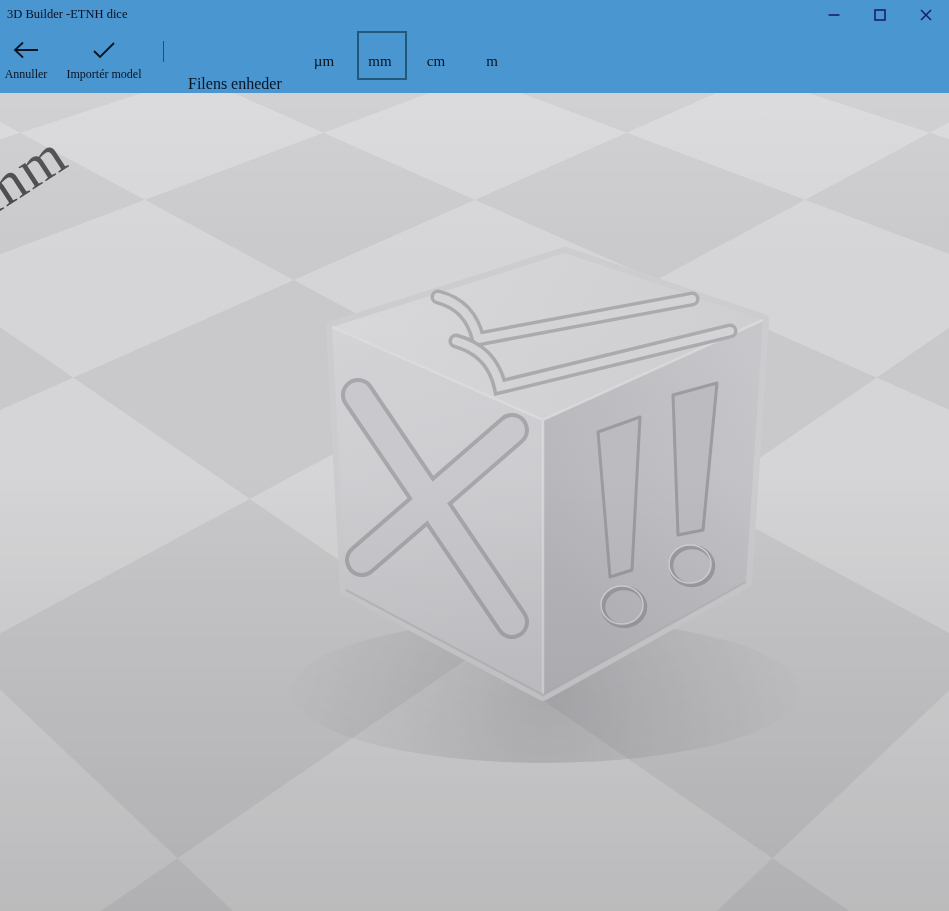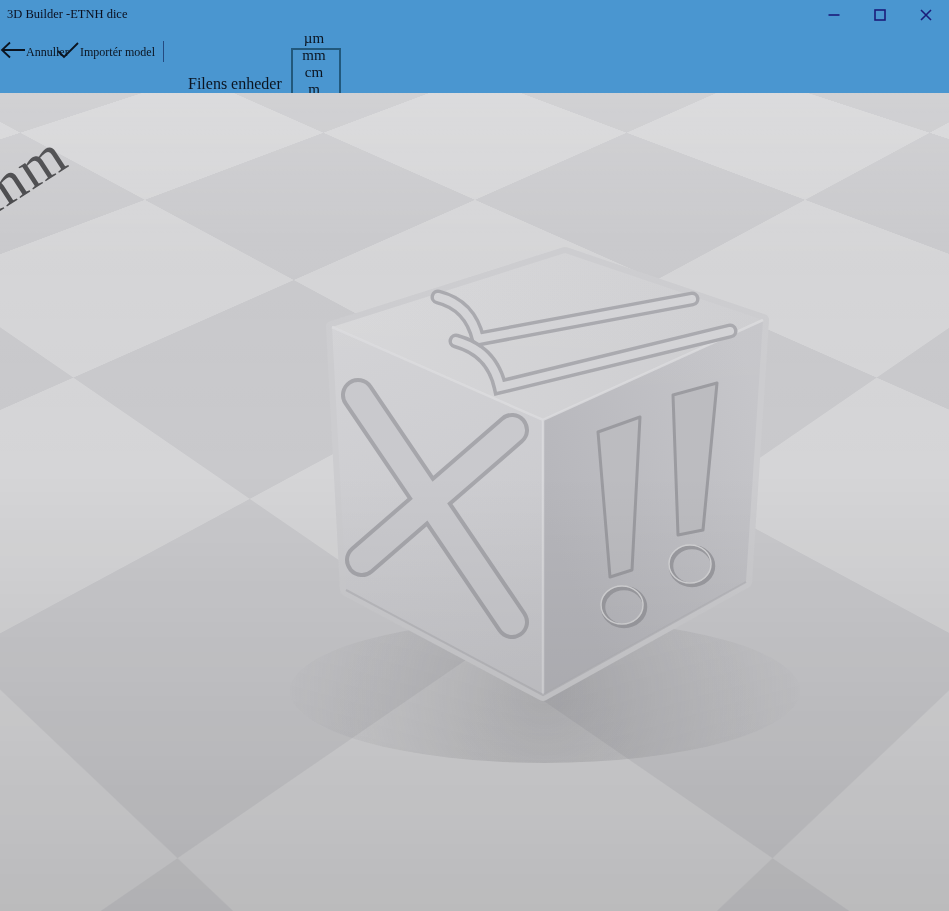--- a/index.html
+++ b/index.html
@@ -14,28 +14,28 @@
   .titlebar { position:absolute; left:0; top:0; width:949px; height:30px; background:#4a96d0; }
   .titlebar .title {
     position:absolute; left:7px; top:7px; font-size:12.5px; color:#0b0f1e; white-space:nowrap;
   }
   .win-controls { position:absolute; right:0; top:0; height:30px; display:flex; }
   .winbtn { width:46px; height:30px; display:flex; align-items:center; justify-content:center; background:transparent; border:0; padding:0; }
   .winbtn svg { display:block; }
 
   
   .toolbar { position:absolute; left:0; top:30px; width:949px; height:63px; background:#4a96d0; }
-  .tool-btn { position:absolute; top:8px; display:flex; flex-direction:row; align-items:center; color:#0b1420; }
+  .tool-btn { position:absolute; top:8px; display:flex; flex-direction:column; align-items:center; color:#0b1420; }
   .tool-btn .icon { height:24px; display:flex; align-items:center; justify-content:center; }
   .tool-btn .lbl { margin-top:5px; font-size:12px; white-space:nowrap; }
   .tool-btn.cancel { left:0; width:52px; }
   .tool-btn.import { left:56px; width:96px;text-align:center; }
   .tb-divider { position:absolute; left:163px; top:11px; width:1px; height:21px; background:rgba(16,34,84,0.65); }
   .section-label { position:absolute; left:188px; top:45px; transform:translateY(-100%); font-size:16px; color:#0b1420; top:54px; transform:translateY(-50%); white-space:nowrap; }
-  .units { position:absolute; left:286px; top:0; height:63px; display:flex;flex-direction:column; }
+  .units { position:absolute; left:296px; top:0; height:63px; display:flex; }
   .unit { position:relative; width:56px; height:63px; display:flex; align-items:center; justify-content:center; font-size:15px; color:#0b1420; }
   .unit.selected::before {
     content:""; position:absolute; left:5px; top:1px; width:46px; height:45px;
     border:2px solid #21587c;
   }
 
   
   .viewport { position:absolute; left:0; top:93px; width:949px; height:818px; overflow:hidden; background:#d0d0d3; }
   .floor { position:absolute; inset:0; overflow:hidden; }
   .checker {

